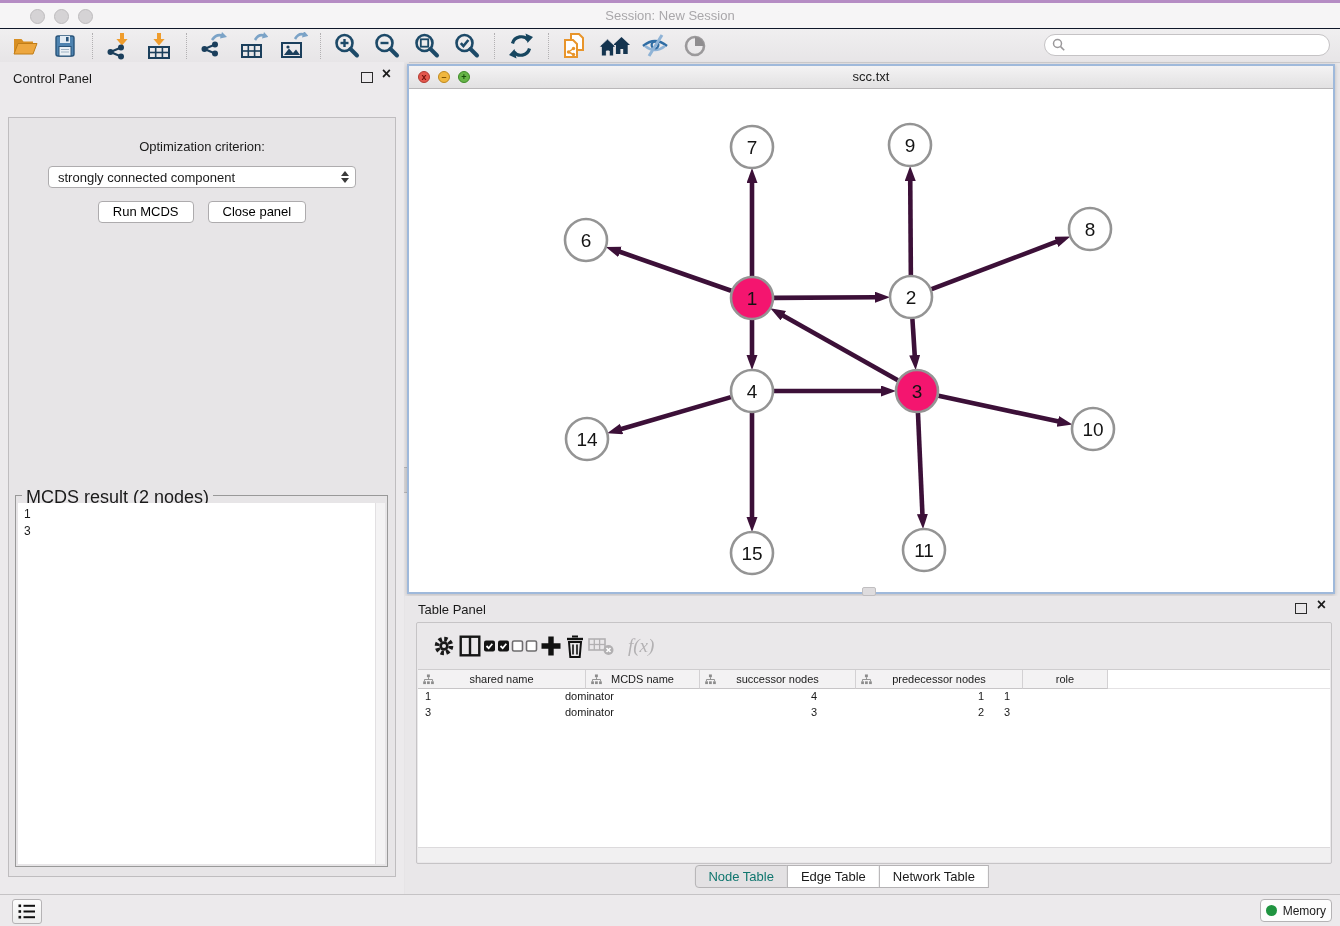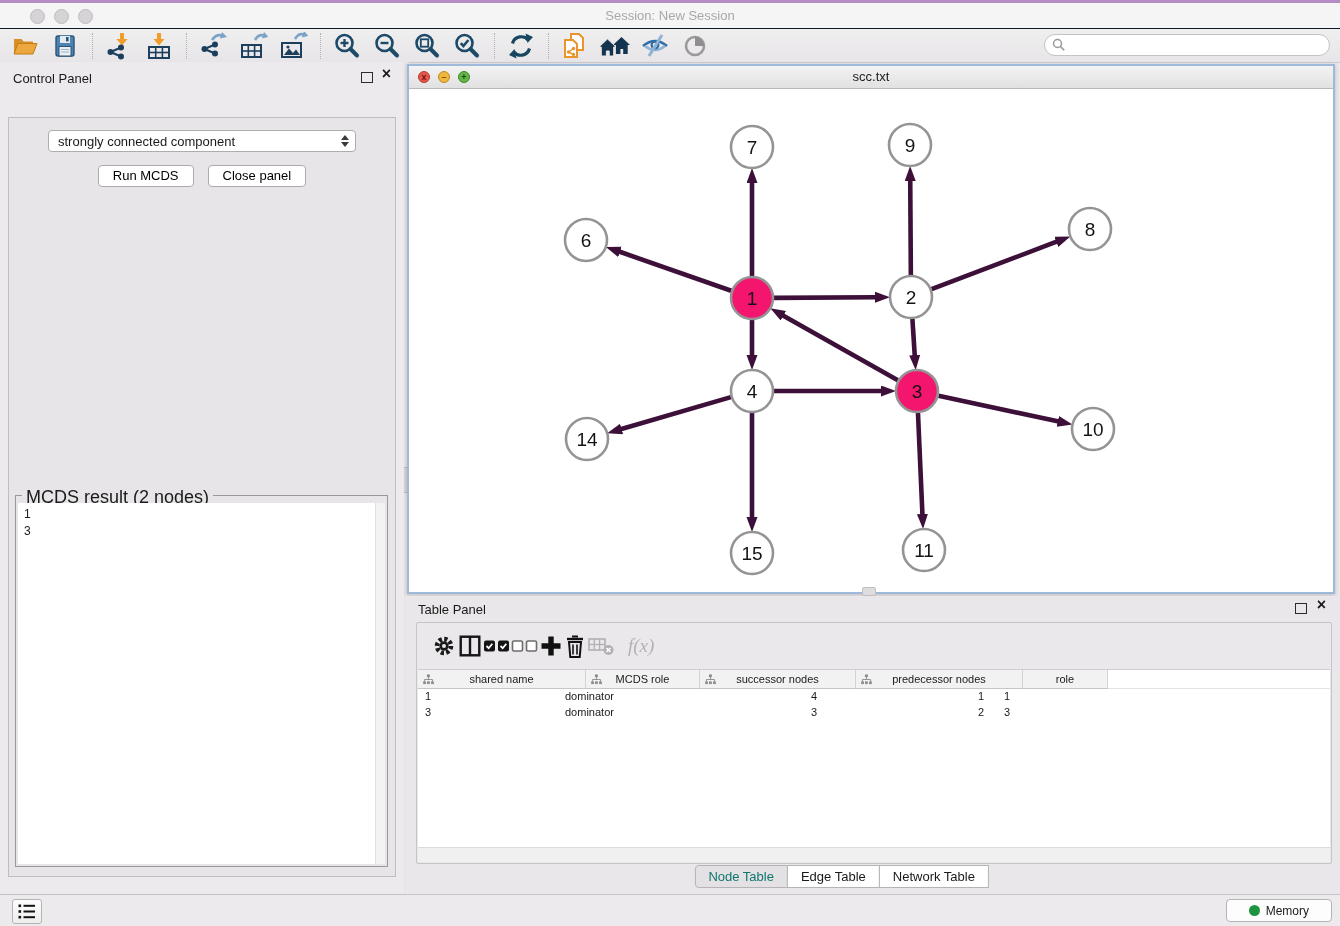--- a/index.html
+++ b/index.html
@@ -77,21 +77,21 @@
   .td{box-sizing:border-box;flex:0 0 auto;padding-top:1px;}
   .al{text-align:left;padding-left:7px;} .ar{text-align:right;padding-right:11px;} .an{text-align:left;padding-left:9px;}
   .tp-hscroll{position:absolute;left:1px;right:1px;bottom:1px;height:14px;background:#f1f0f1;border-top:1px solid #dcdadc;}
   .tp-tabs{position:absolute;left:50%;transform:translateX(-50%);top:269px;display:flex;}
   .tp-tabs .tab:first-child{border-radius:4px 0 0 4px;}
   .tp-tabs .tab:last-child{border-radius:0 4px 4px 0;margin-top:36px;}
   
   .statusbar{position:absolute;left:0;right:0;bottom:0;height:32px;background:#eceaec;border-top:1px solid #c5c3c5;box-sizing:border-box;}
   .sb-list-btn{position:absolute;left:12px;top:4px;width:28px;height:23px;background:linear-gradient(#fdfdfd,#ededed);
                border:1px solid #b5b3b5;border-radius:3px;display:flex;align-items:center;justify-content:center;}
-  .memory-btn{position:absolute;right:8px;top:4px;height:23px;padding:0 22px;display:flex;align-items:center;gap:6px;
+  .memory-btn{position:absolute;right:8px;top:4px;height:23px;padding:0 5px;display:flex;align-items:center;gap:6px;
               background:#fdfdfd;border:1px solid #b5b3b5;border-radius:4px;font-size:12px;box-sizing:border-box;}
   .mem-dot{width:11px;height:11px;border-radius:50%;background:#1f9440;}
 </style>
 </head>
 <body>
 
 <div class="app">
   <div class="accent"></div>
 
   <div class="titlebar">
@@ -255,20 +255,21 @@
     <span class="panel-title">Control Panel</span>
     <span class="float-btn cp-float"></span>
     <span class="close-btn cp-close">×</span>
     <div class="cp-tabs" id="cp-tabs">
         <div class="tab">Network</div>
         <div class="tab">Style</div>
         <div class="tab">Select</div>
         <div class="tab active">MCDS</div>
       </div>
     <div class="cp-content">
+      <span class="opt-label">Optimization criterion:</span>
       <div class="selectbox">
         <span>strongly connected component</span>
         <span class="stepper">
             <span class="tri-up"></span>
             <span class="tri-dn"></span>
           </span>
       </div>
       <div class="btn-row">
         <button class="btn">Run MCDS</button>
         <button class="btn">Close panel</button>
@@ -425,21 +426,21 @@
               <svg width="11" height="11" viewBox="0 0 12 12">
                 <rect x="4.3" y="0.5" width="3.2" height="3" fill="#8c8c8c"></rect>
                 <line x1="6" y1="3.5" x2="6" y2="6" stroke="#8c8c8c" stroke-width="1"></line>
                 <line x1="1.6" y1="6" x2="10.4" y2="6" stroke="#8c8c8c" stroke-width="1"></line>
                 <line x1="1.6" y1="6" x2="1.6" y2="8" stroke="#8c8c8c" stroke-width="1"></line>
                 <line x1="10.4" y1="6" x2="10.4" y2="8" stroke="#8c8c8c" stroke-width="1"></line>
                 <rect x="0.2" y="8" width="3" height="3" fill="#8c8c8c"></rect>
                 <rect x="4.4" y="8" width="3" height="3" fill="#8c8c8c"></rect>
                 <rect x="8.8" y="8" width="3" height="3" fill="#8c8c8c"></rect>
               </svg>
-              <span>MCDS role</span>
+              <span>MCDS name</span>
             </div>
             <div class="th" style="width: 156px;">
               <svg width="11" height="11" viewBox="0 0 12 12">
                 <rect x="4.3" y="0.5" width="3.2" height="3" fill="#8c8c8c"></rect>
                 <line x1="6" y1="3.5" x2="6" y2="6" stroke="#8c8c8c" stroke-width="1"></line>
                 <line x1="1.6" y1="6" x2="10.4" y2="6" stroke="#8c8c8c" stroke-width="1"></line>
                 <line x1="1.6" y1="6" x2="1.6" y2="8" stroke="#8c8c8c" stroke-width="1"></line>
                 <line x1="10.4" y1="6" x2="10.4" y2="8" stroke="#8c8c8c" stroke-width="1"></line>
                 <rect x="0.2" y="8" width="3" height="3" fill="#8c8c8c"></rect>
                 <rect x="4.4" y="8" width="3" height="3" fill="#8c8c8c"></rect>

